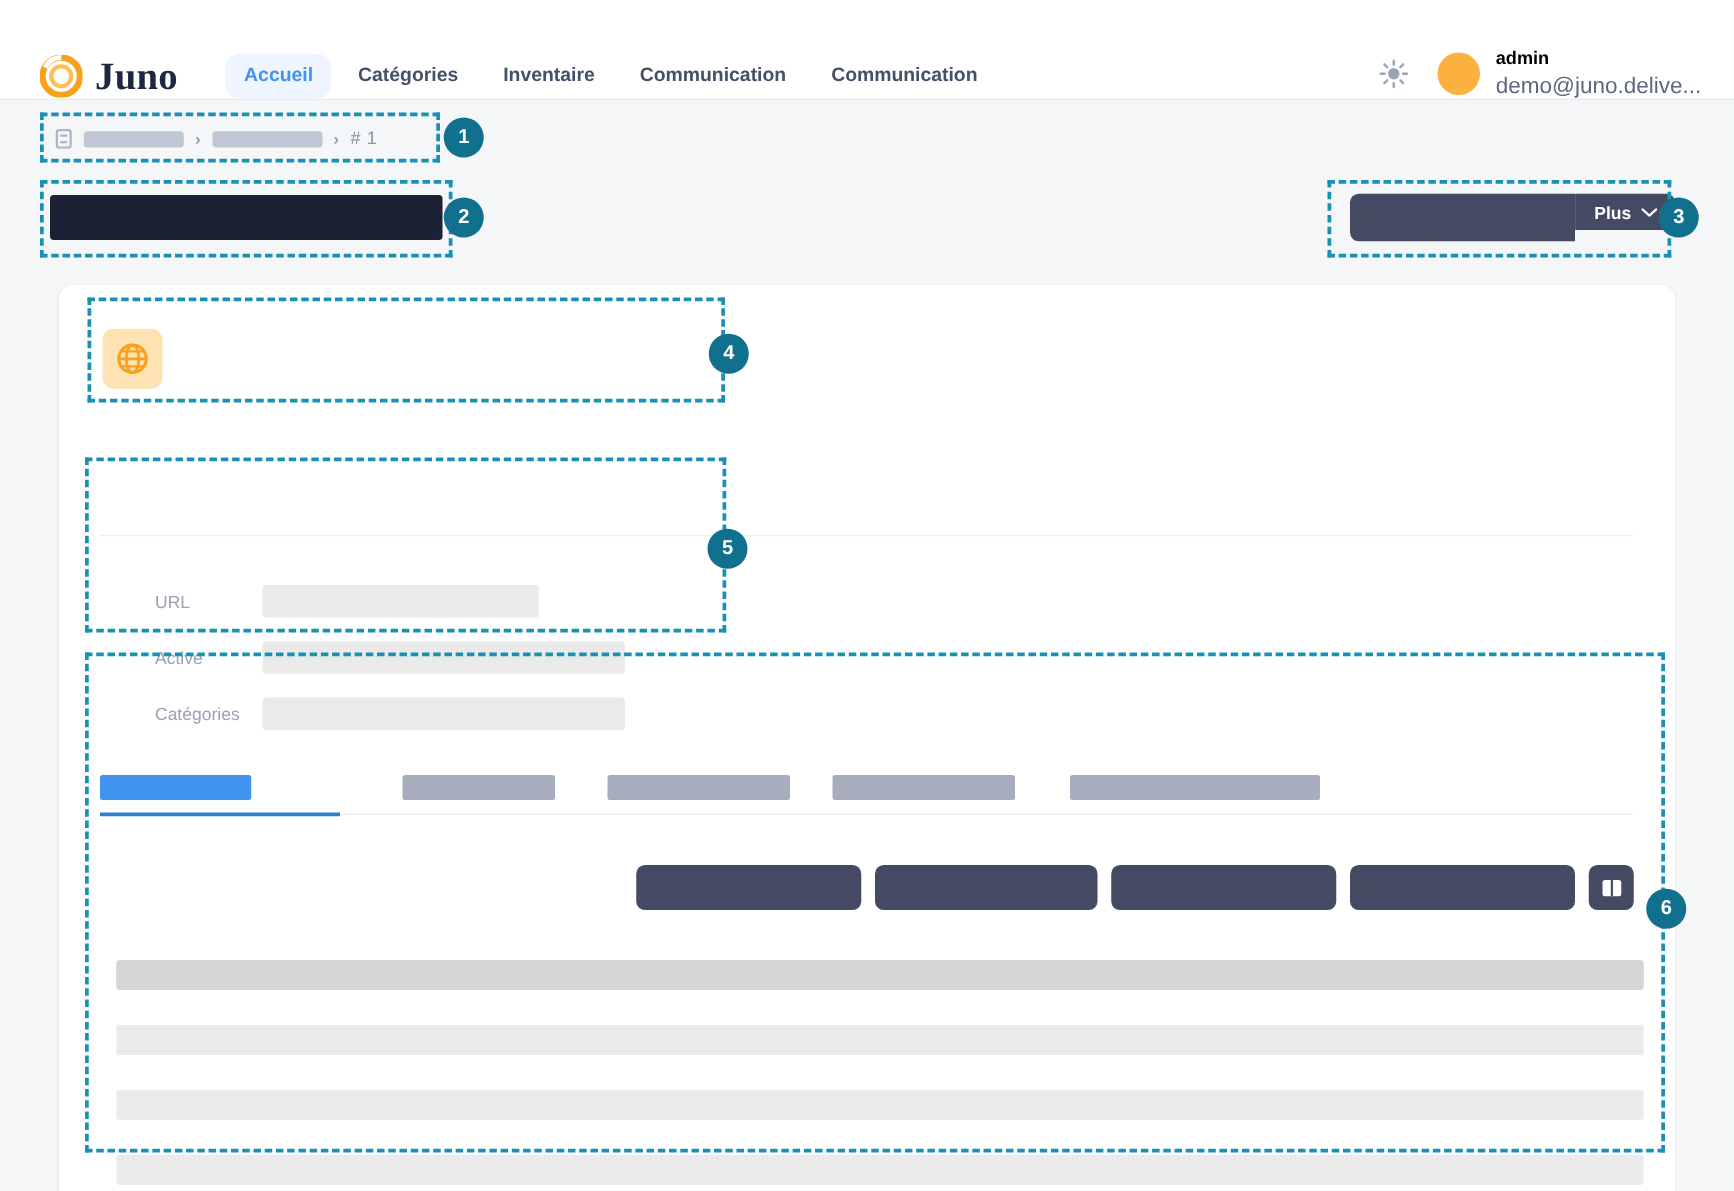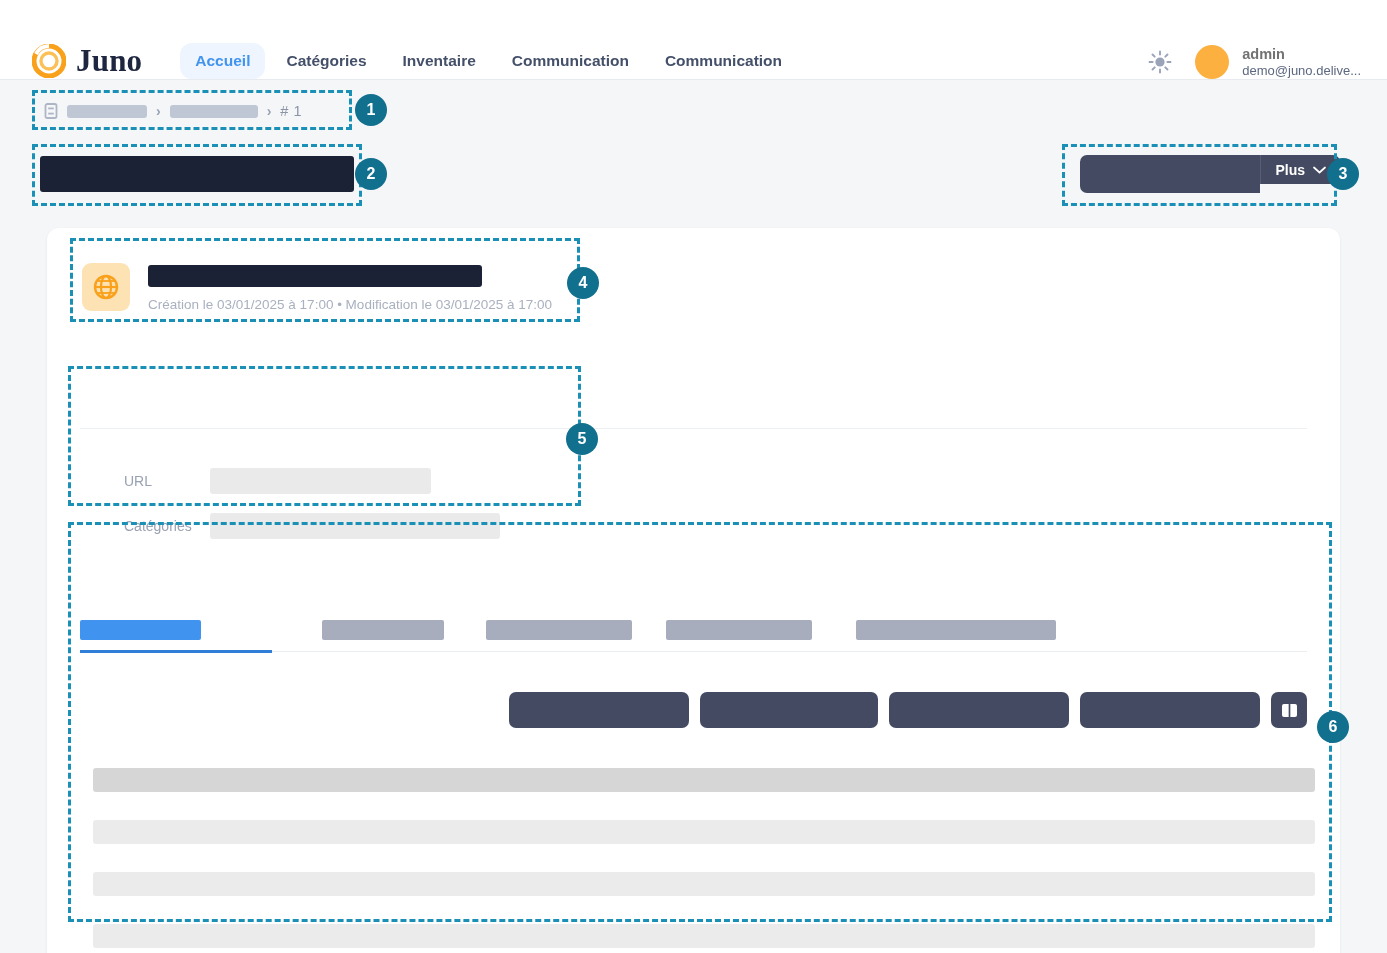--- a/index.html
+++ b/index.html
@@ -35,22 +35,22 @@
     margin-left: auto; margin-right: 26px;
     display: flex; align-items: center; gap: 22px;
   }
   .theme-toggle { width: 26px; height: 26px; display: block; }
   .user-block { display: flex; align-items: center; gap: 13px; }
   .avatar {
     width: 34px; height: 34px; border-radius: 50%;
     background: #fcb040; flex: none;
   }
   .user-text { line-height: 1.25; }
-  .user-name { font-size: 14.5px; font-weight: 700; color: #737373; }
-  .user-mail { font-size: 13px; color: #5c6780; }
+  .user-name { font-size: 14.5px; font-weight: 700; color: #000000; }
+  .user-mail { font-size: 18px; color: #5c6780; }
 
   
   .page { position: absolute; top: 80px; left: 0; width: 1387px; }
 
   .crumbbar {
     position: absolute; top: 20px; left: 44px;
     display: flex; align-items: center; gap: 9px; height: 22px;
   }
   .crumb-icon { width: 14px; height: 16px; display: block; }
   .crumb-redact { height: 13px; border-radius: 3px; background: #bfc6d4; }
@@ -227,32 +227,32 @@
     <div class="entity-head">
       <div class="entity-icon">
         <svg class="globe" viewBox="0 0 26 26">
           <circle cx="13" cy="13" r="11" fill="none" stroke="#f9a11b" stroke-width="2.4"></circle>
           <ellipse cx="13" cy="13" rx="5" ry="11" fill="none" stroke="#f9a11b" stroke-width="2.2"></ellipse>
           <line x1="2" y1="13" x2="24" y2="13" stroke="#f9a11b" stroke-width="2.2"></line>
           <line x1="4.2" y1="7" x2="21.8" y2="7" stroke="#f9a11b" stroke-width="1.8"></line>
           <line x1="4.2" y1="19" x2="21.8" y2="19" stroke="#f9a11b" stroke-width="1.8"></line>
         </svg>
       </div>
-      <div class="entity-text">
-        <div class="entity-title-redact"></div>
-        <div class="entity-meta">Création le 03/01/2025 à 17:00  •  Modification le 03/01/2025 à 17:00</div>
-      </div>
     </div>
 
     <div class="divider"></div>
 
     <div class="fields">
       <div class="field-row">
         <div class="field-label">URL</div>
         <div class="field-value" style="width:221px"></div>
+      </div>
+      <div class="field-row">
+        <div class="field-label">Active</div>
+        <div class="field-value" style="width:290px"></div>
       </div>
       <div class="field-row">
         <div class="field-label">Catégories</div>
         <div class="field-value" style="width:290px"></div>
       </div>
     </div>
 
     <div class="tabs">
       <div class="tab active" style="width:192px">
         <div class="tab-redact" style="width:121px"></div>

